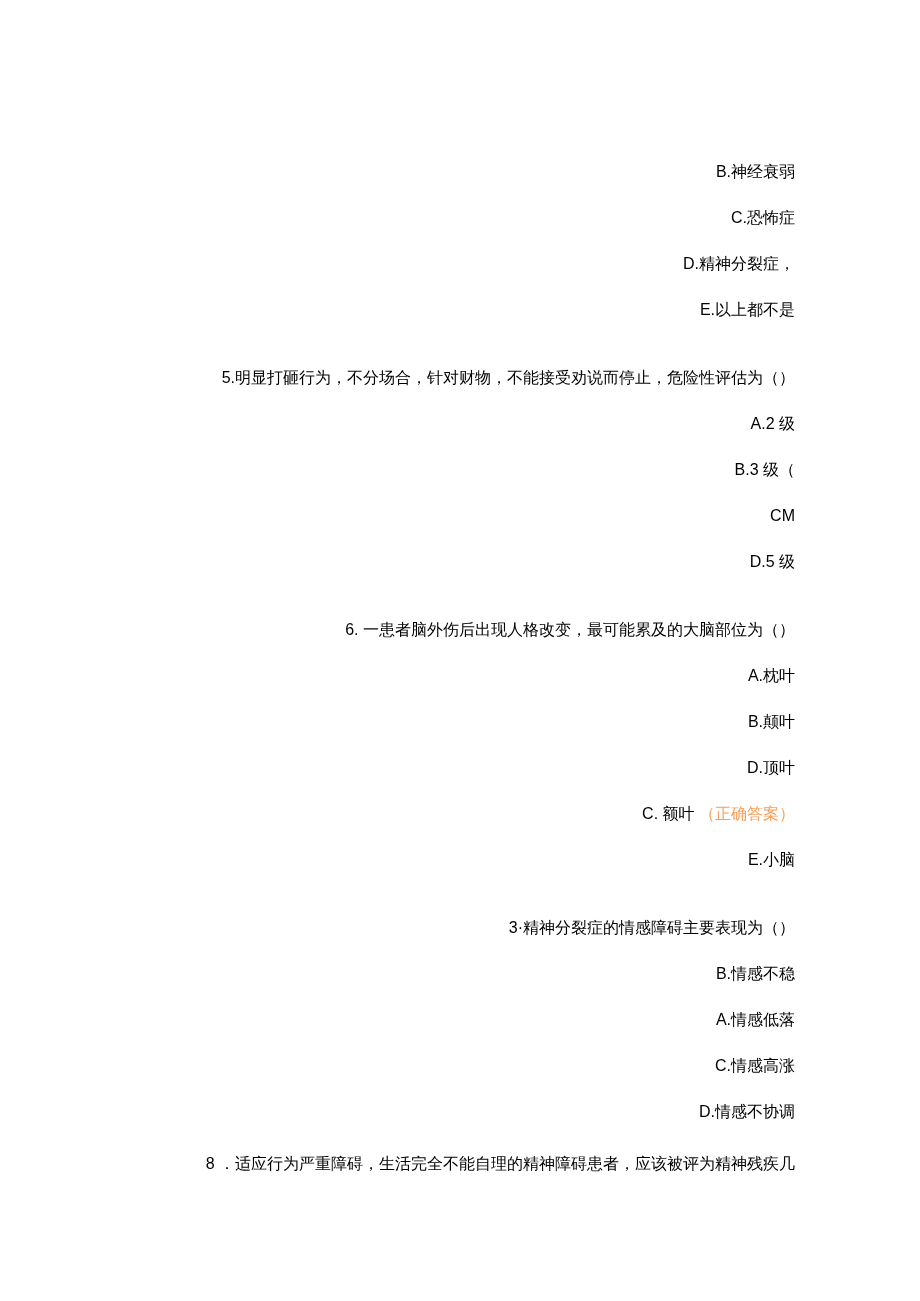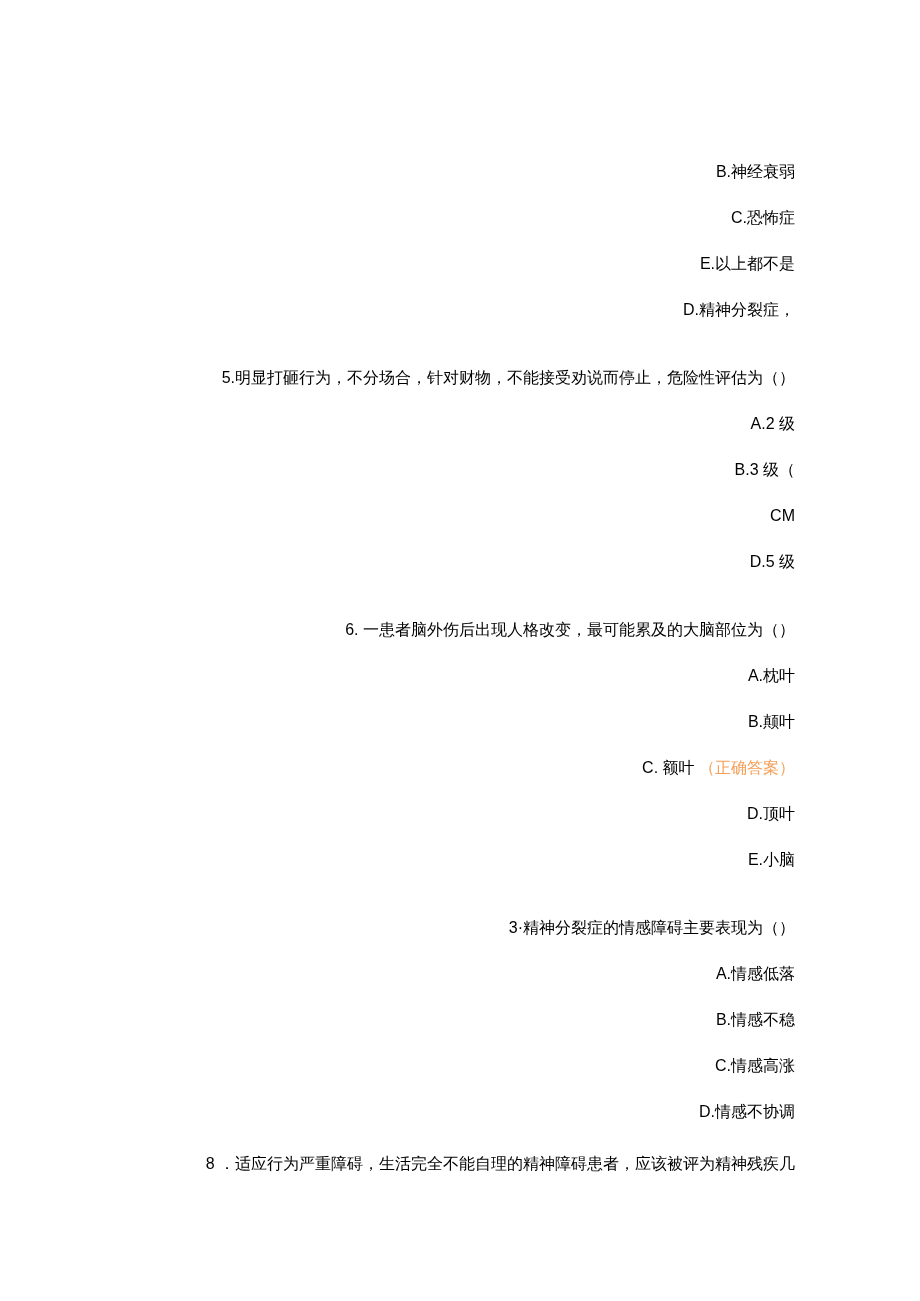--- a/index.html
+++ b/index.html
@@ -31,48 +31,48 @@
     color: #f5a05a;
   }
 </style>
 </head>
 <body>
 
 <div class="page">
 
   <div class="line">B.神经衰弱</div>
   <div class="line">C.恐怖症</div>
+  <div class="line">D.精神分裂症，</div>
   <div class="line">E.以上都不是</div>
-  <div class="line">D.精神分裂症，</div>
 
   <div class="gap"></div>
 
   <div class="line">5.明显打砸行为，不分场合，针对财物，不能接受劝说而停止，危险性评估为（）</div>
   <div class="line">A.2 级</div>
   <div class="line">B.3 级（</div>
   <div class="line">CM</div>
   <div class="line">D.5 级</div>
 
   <div class="gap"></div>
 
   <div class="line">6. 一患者脑外伤后出现人格改变，最可能累及的大脑部位为（）</div>
   <div class="line">A.枕叶</div>
   <div class="line">B.颠叶</div>
+  <div class="line">D.顶叶</div>
   <div class="line">
     <span>C. 额叶</span>
     <span class="answer-mark">（正确答案）</span>
   </div>
-  <div class="line">D.顶叶</div>
   <div class="line">E.小脑</div>
 
   <div class="gap"></div>
 
   <div class="line">3·精神分裂症的情感障碍主要表现为（）</div>
+  <div class="line">B.情感不稳</div>
   <div class="line">A.情感低落</div>
-  <div class="line">B.情感不稳</div>
   <div class="line">C.情感高涨</div>
   <div class="line">D.情感不协调</div>
 
   <div class="gap-small"></div>
 
   <div class="line">8 ．适应行为严重障碍，生活完全不能自理的精神障碍患者，应该被评为精神残疾几</div>
 
 </div>
 
 </body></html>

